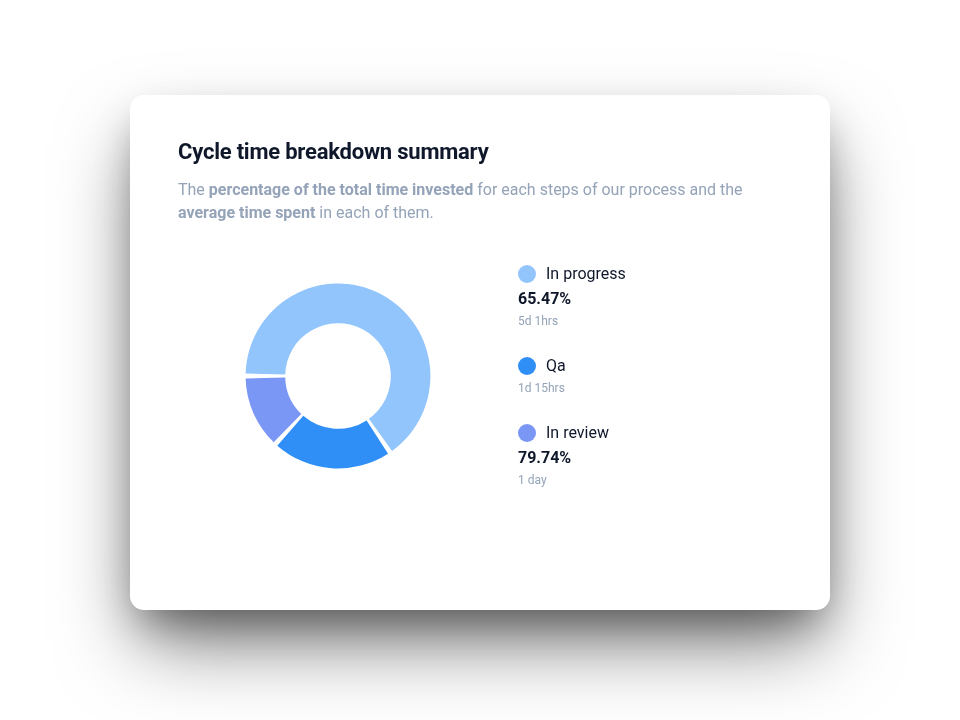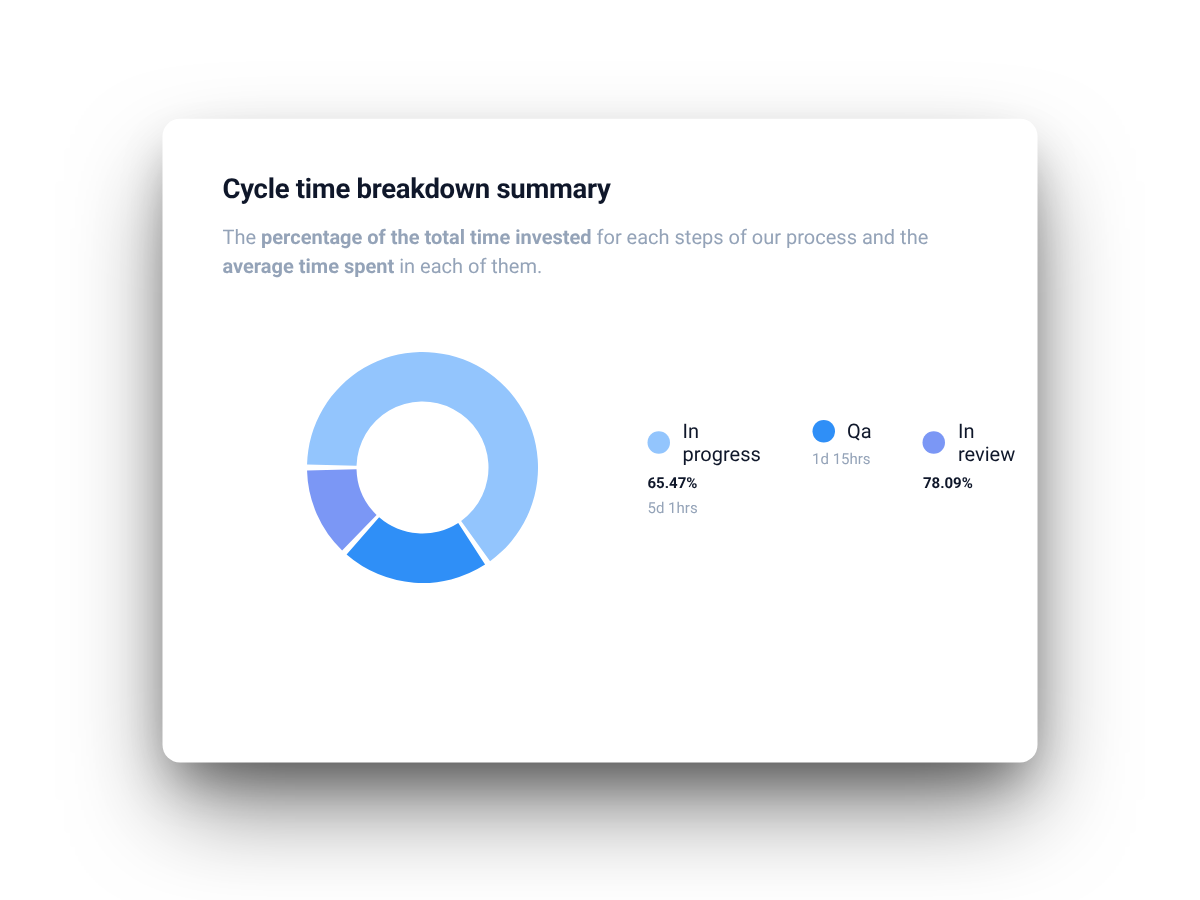--- a/index.html
+++ b/index.html
@@ -52,22 +52,22 @@
     align-items: center;
   }
   .donut {
     width: 220px;
     height: 220px;
     display: block;
   }
   .legend {
     flex: 1 1 auto;
     display: flex;
-    flex-direction: row;
-    gap: 41px;
+    flex-direction: column;
+    gap: 28px;
   }
   .legend-item {
     display: flex;
     flex-direction: column;
     gap: 6px;
   }
   .legend-head {
     display: flex;
     align-items: center;
     gap: 10px;
@@ -76,21 +76,21 @@
     width: 18px;
     height: 18px;
     border-radius: 50%;
     flex: 0 0 auto;
   }
   .legend-label {
     font-size: 16px;
     color: #0f172a;
   }
   .legend-pct {
-    font-size: 12px;
+    font-size: 16px;
     font-weight: 700;
     color: #0f172a;
   }
   .legend-time {
     font-size: 12px;
     color: #94a3b8;
   }
 </style>
 </head>
 <body>
@@ -126,17 +126,18 @@
           <span class="legend-label">Qa</span>
         </div>
         <span class="legend-time">1d 15hrs</span>
       </div>
 
       <div class="legend-item">
         <div class="legend-head">
           <span class="dot" style="background:#7b97f5"></span>
           <span class="legend-label">In review</span>
         </div>
-        <span class="legend-pct">78.09%</span>
+        <span class="legend-pct">79.74%</span>
+        <span class="legend-time">1 day</span>
       </div>
     </div>
   </div>
 </div>
 
 </body></html>

